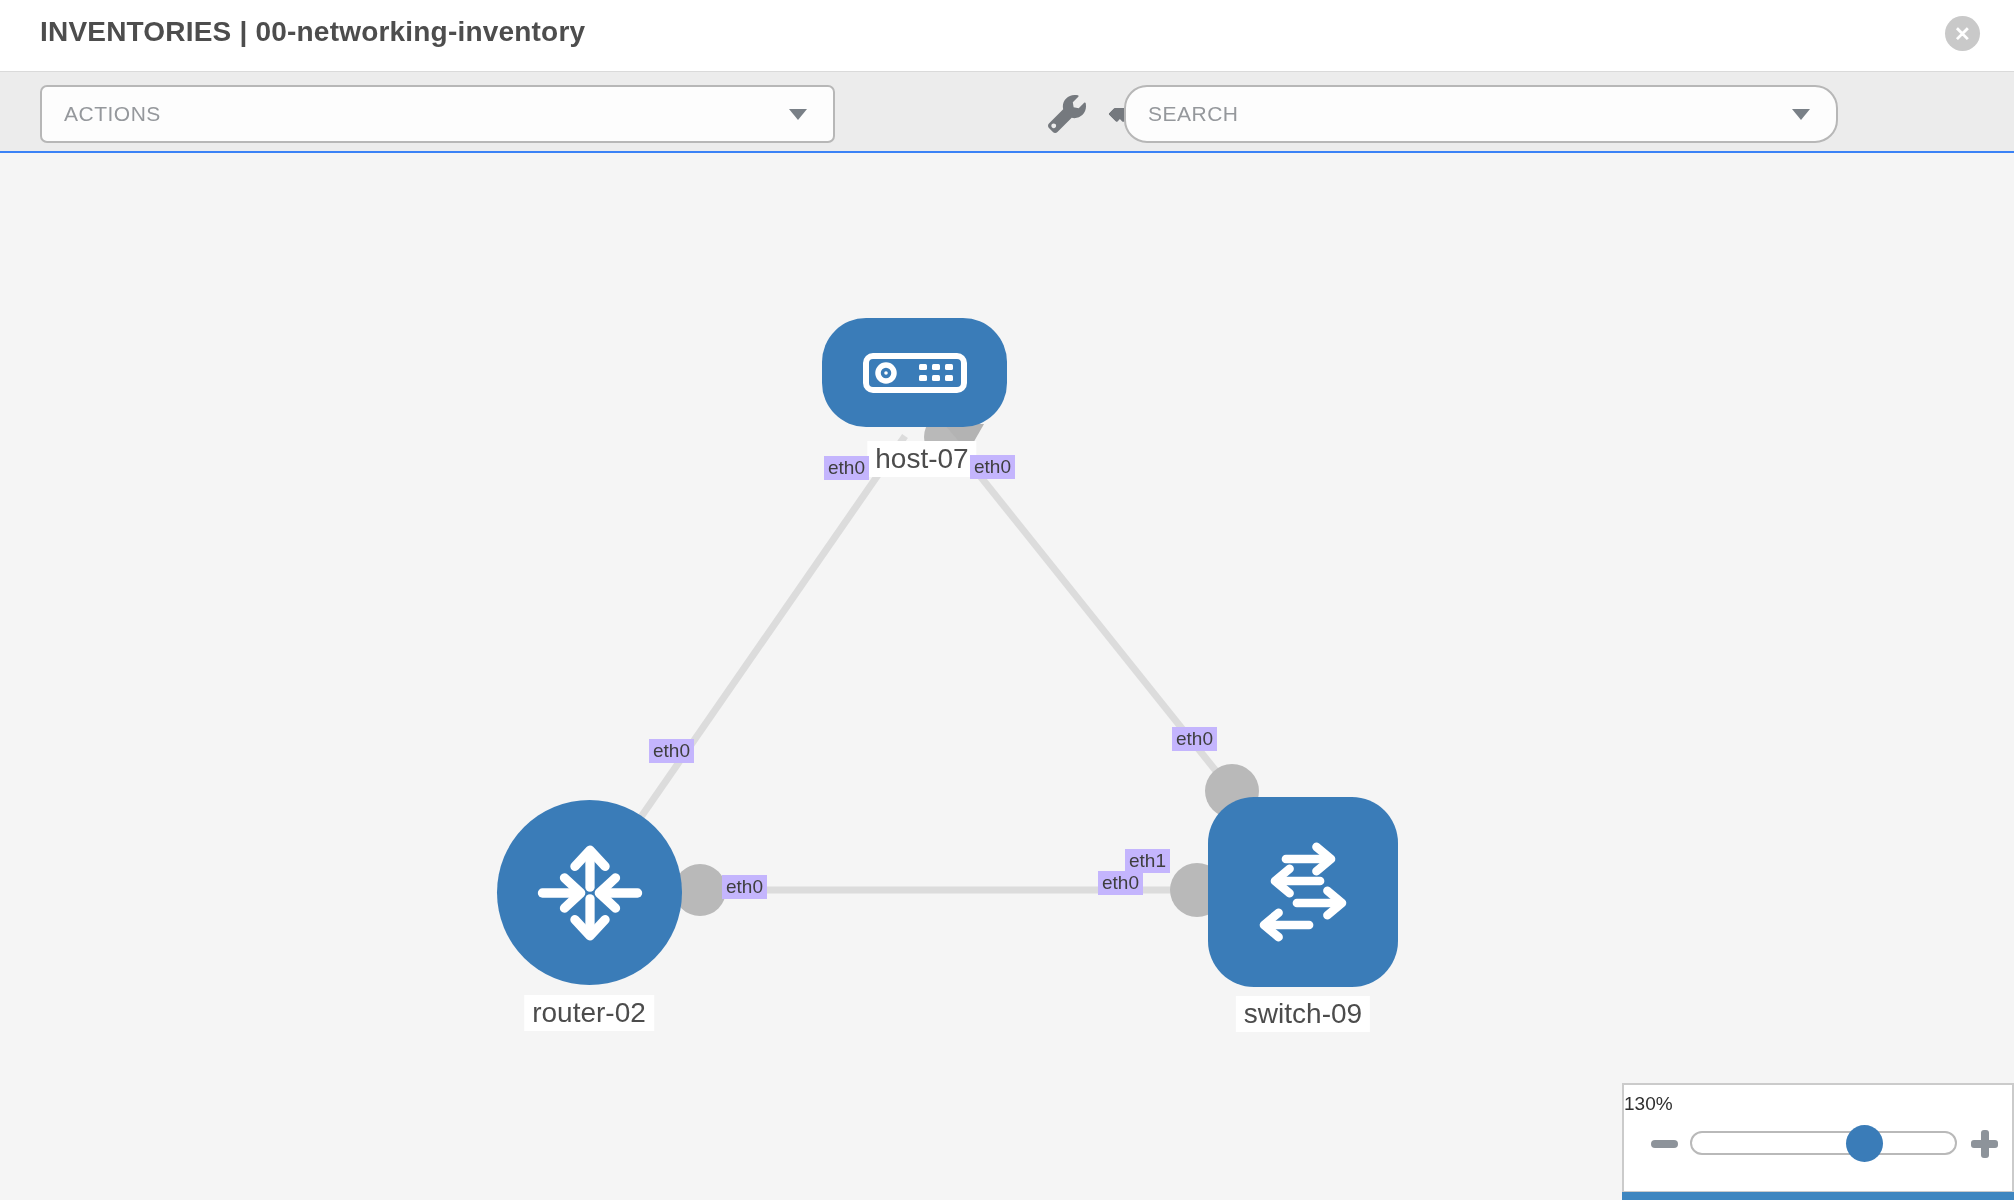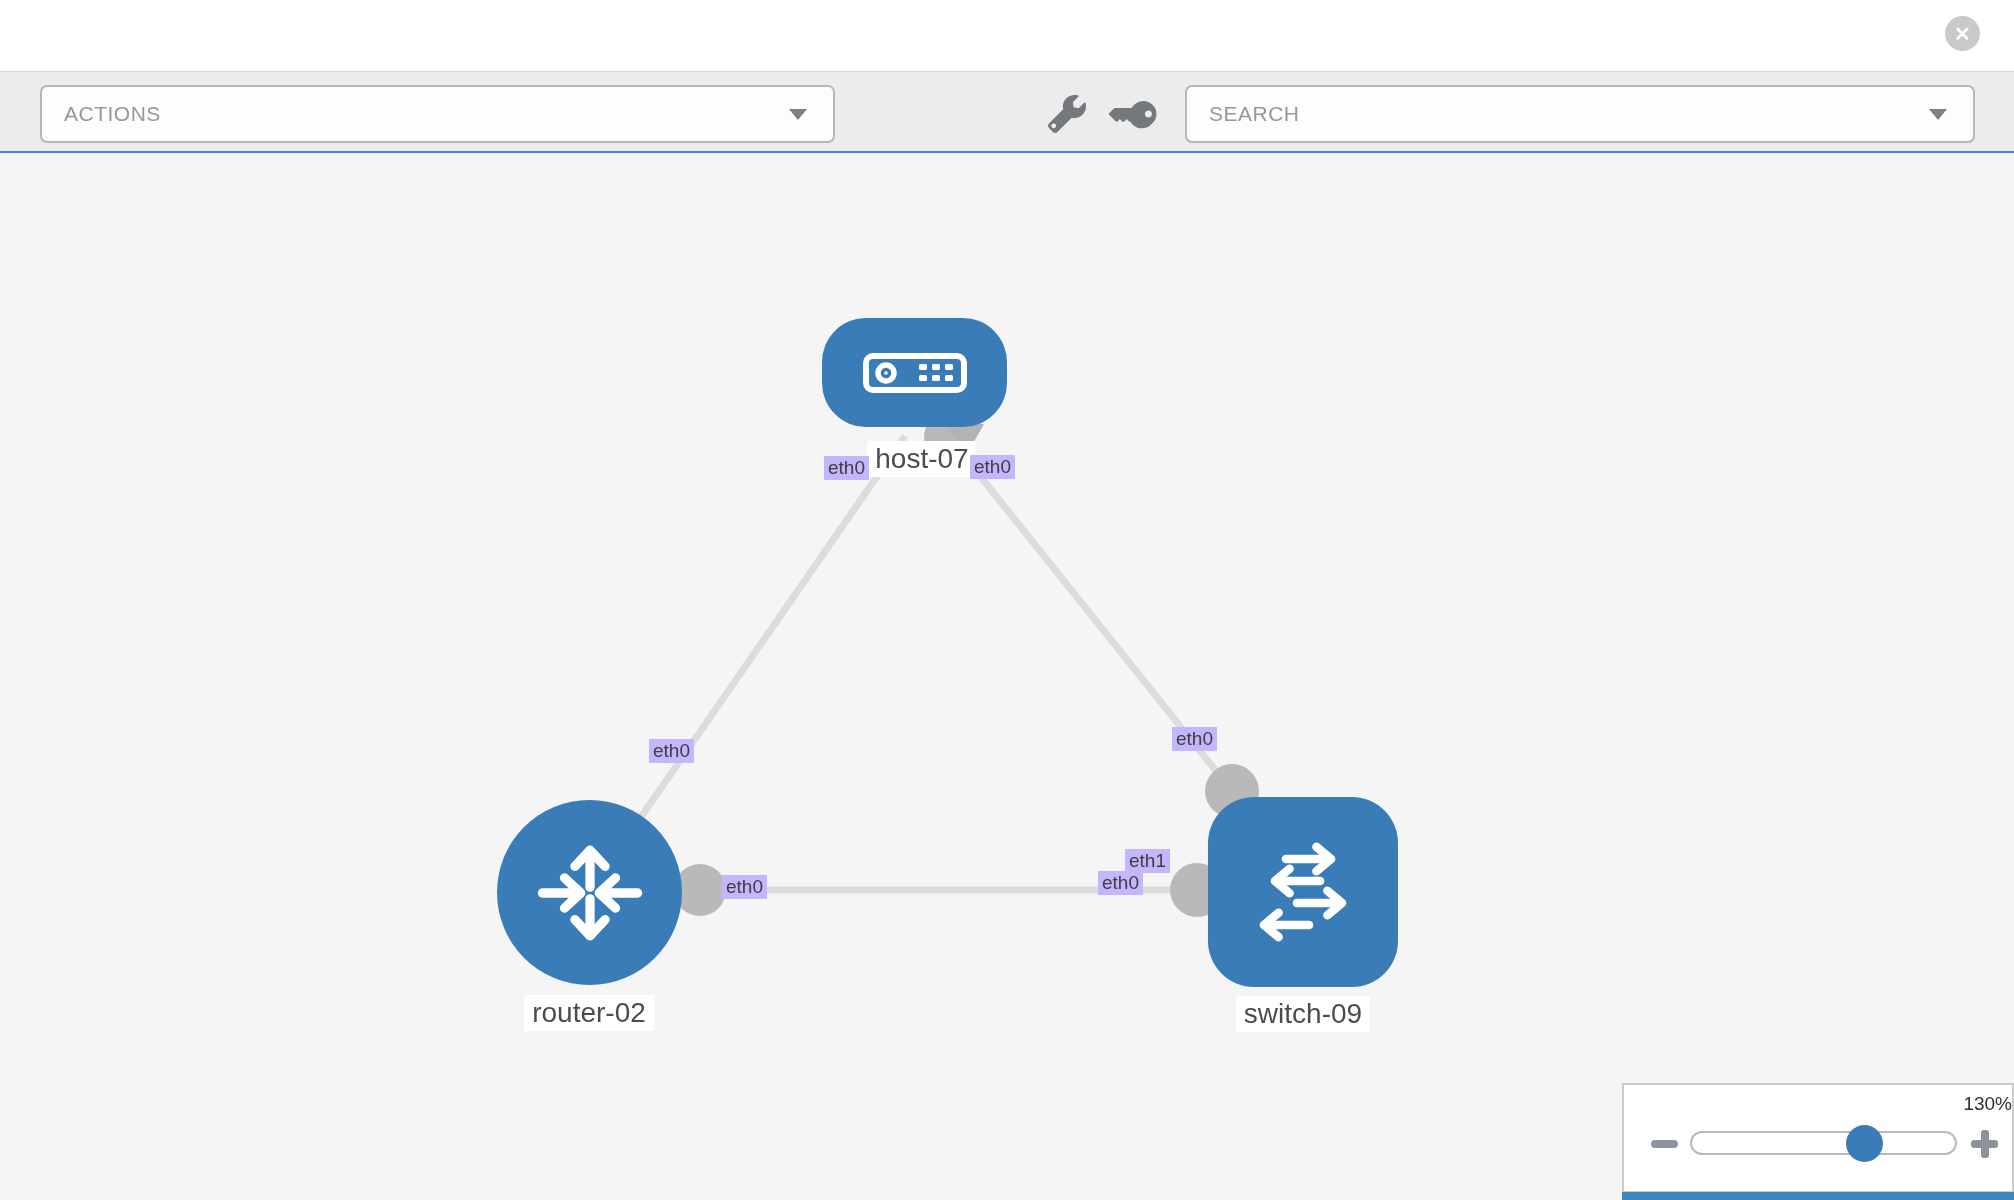--- a/index.html
+++ b/index.html
@@ -16,21 +16,21 @@
     font-size:20px;font-weight:700;cursor:pointer;line-height:1;}
   
   .toolbar{position:absolute;left:0;top:71px;width:2014px;height:82px;background:#ececec;
     border-top:1px solid #dadada;border-bottom:2px solid #3b82f6;box-sizing:border-box;}
   .select-box{position:absolute;height:58px;background:#fdfdfd;border:2px solid #b7b7b7;border-radius:7px;
     box-sizing:border-box;display:flex;align-items:center;cursor:pointer;}
   .select-box .ph{color:#95989c;font-size:21px;padding-left:22px;letter-spacing:.5px;}
   .caret{position:absolute;right:26px;top:50%;margin-top:-5px;width:0;height:0;
     border-left:9px solid transparent;border-right:9px solid transparent;border-top:11px solid #798087;}
   .actions-box{left:40px;top:13px;width:795px;}
-  .search-box{left:1185px;top:13px;width:790px;}
+  .search-box{left:1124px;top:13px;width:714px;border-radius:23px;}
   .tool-icon{position:absolute;top:23px;width:38px;height:38px;cursor:pointer;}
   .tool-icon svg{width:100%;height:100%;}
   .wrench{left:1048px;}
   .key{left:1116px;}
   
   .canvas{position:absolute;left:0;top:153px;width:2014px;height:1047px;background:#f5f5f5;}
   .net-svg{position:absolute;left:0;top:0;z-index:1;}
   .node{position:absolute;z-index:2;background:#3a7cb8;display:flex;align-items:center;justify-content:center;cursor:pointer;}
   .node svg{display:block;}
   .node-host{left:822px;top:165px;width:185px;height:109px;border-radius:44px;}
@@ -46,36 +46,37 @@
   .if-host-left{left:824px;top:303px;}
   .if-host-right{left:970px;top:302px;}
   .if-router-top{left:649px;top:586px;}
   .if-router-right{left:722px;top:722px;}
   .if-switch-top{left:1172px;top:574px;}
   .if-switch-left-hidden{left:1098px;top:718px;}
   .if-switch-left{left:1125px;top:696px;z-index:4;}
   
   .zoom-panel{position:absolute;left:1622px;top:1083px;width:392px;height:110px;background:#ffffff;
     border:2px solid #cbcbcb;box-sizing:border-box;z-index:5;}
-  .zoom-level{position:absolute;left:0;top:8px;width:100%;text-align:right;font-size:19px;color:#2f2f2f;}
+  .zoom-level{position:absolute;left:0;top:8px;width:100%;text-align:left;font-size:19px;color:#2f2f2f;}
   .zoom-minus{position:absolute;left:27px;top:55px;width:27px;height:8px;border-radius:4px;background:#8d939a;cursor:pointer;}
   .zoom-track{position:absolute;left:66px;top:46px;width:267px;height:24px;border-radius:13px;
     background:#ffffff;border:2px solid #b9b9b9;box-sizing:border-box;cursor:pointer;}
   .zoom-handle{position:absolute;left:222px;top:40px;width:37px;height:37px;border-radius:50%;background:#3a7cb8;cursor:grab;}
   .zoom-plus-h{position:absolute;left:347px;top:55px;width:27px;height:8px;border-radius:3px;background:#8d939a;}
   .zoom-plus-v{position:absolute;left:357px;top:45px;width:8px;height:28px;border-radius:3px;background:#8d939a;}
   .zoom-plus{position:absolute;left:347px;top:45px;width:28px;height:28px;cursor:pointer;}
   .panel-footer{position:absolute;left:1622px;top:1192px;width:392px;height:8px;background:#3e86c0;z-index:6;}
 </style>
 </head>
 <body>
 
 <div id="app">
 
   <div class="header">
+    <div class="page-title">INVENTORIES | 00-networking-inventory</div>
     <div class="close-btn">
       <span>✕</span>
     </div>
   </div>
 
   <div class="toolbar">
     <div class="select-box actions-box">
       <span class="ph">ACTIONS</span>
       <span class="caret"></span>
     </div>

